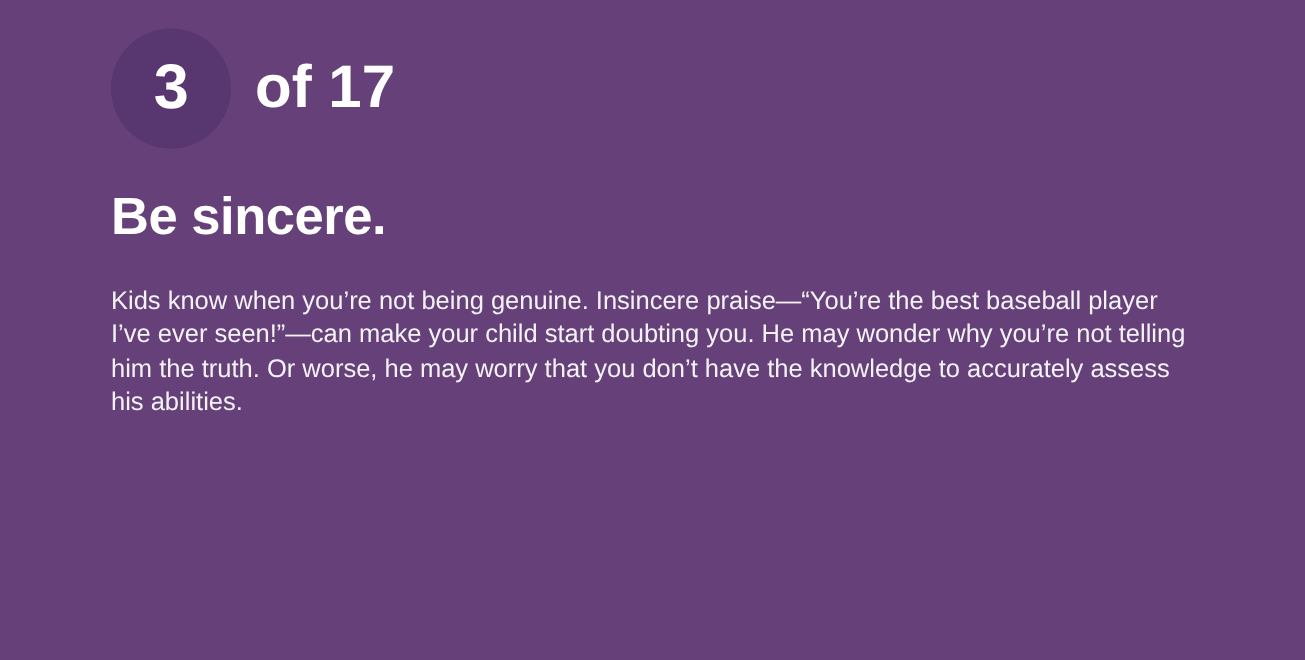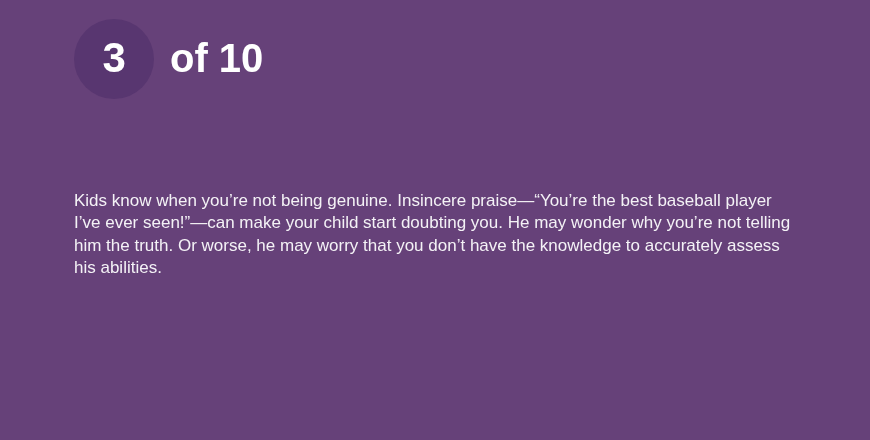--- a/index.html
+++ b/index.html
@@ -94,19 +94,20 @@
 </style>
 </head>
 <body>
 
 <div class="slide">
 
   <div class="step-counter">
     <div class="step-badge">
       <span class="step-badge-number">3</span>
     </div>
-    <span class="step-of">of 10</span>
+    <span class="step-of">of 17</span>
   </div>
 
+  <h1 class="tip-heading">Be sincere.</h1>
 
   <p class="tip-body">Kids know when you’re not being genuine. Insincere praise—“You’re the best baseball player I’ve ever seen!”—can make your child start doubting you. He may wonder why you’re not telling him the truth. Or worse, he may worry that you don’t have the knowledge to accurately assess his abilities.</p>
 
 </div>
 
 </body></html>

